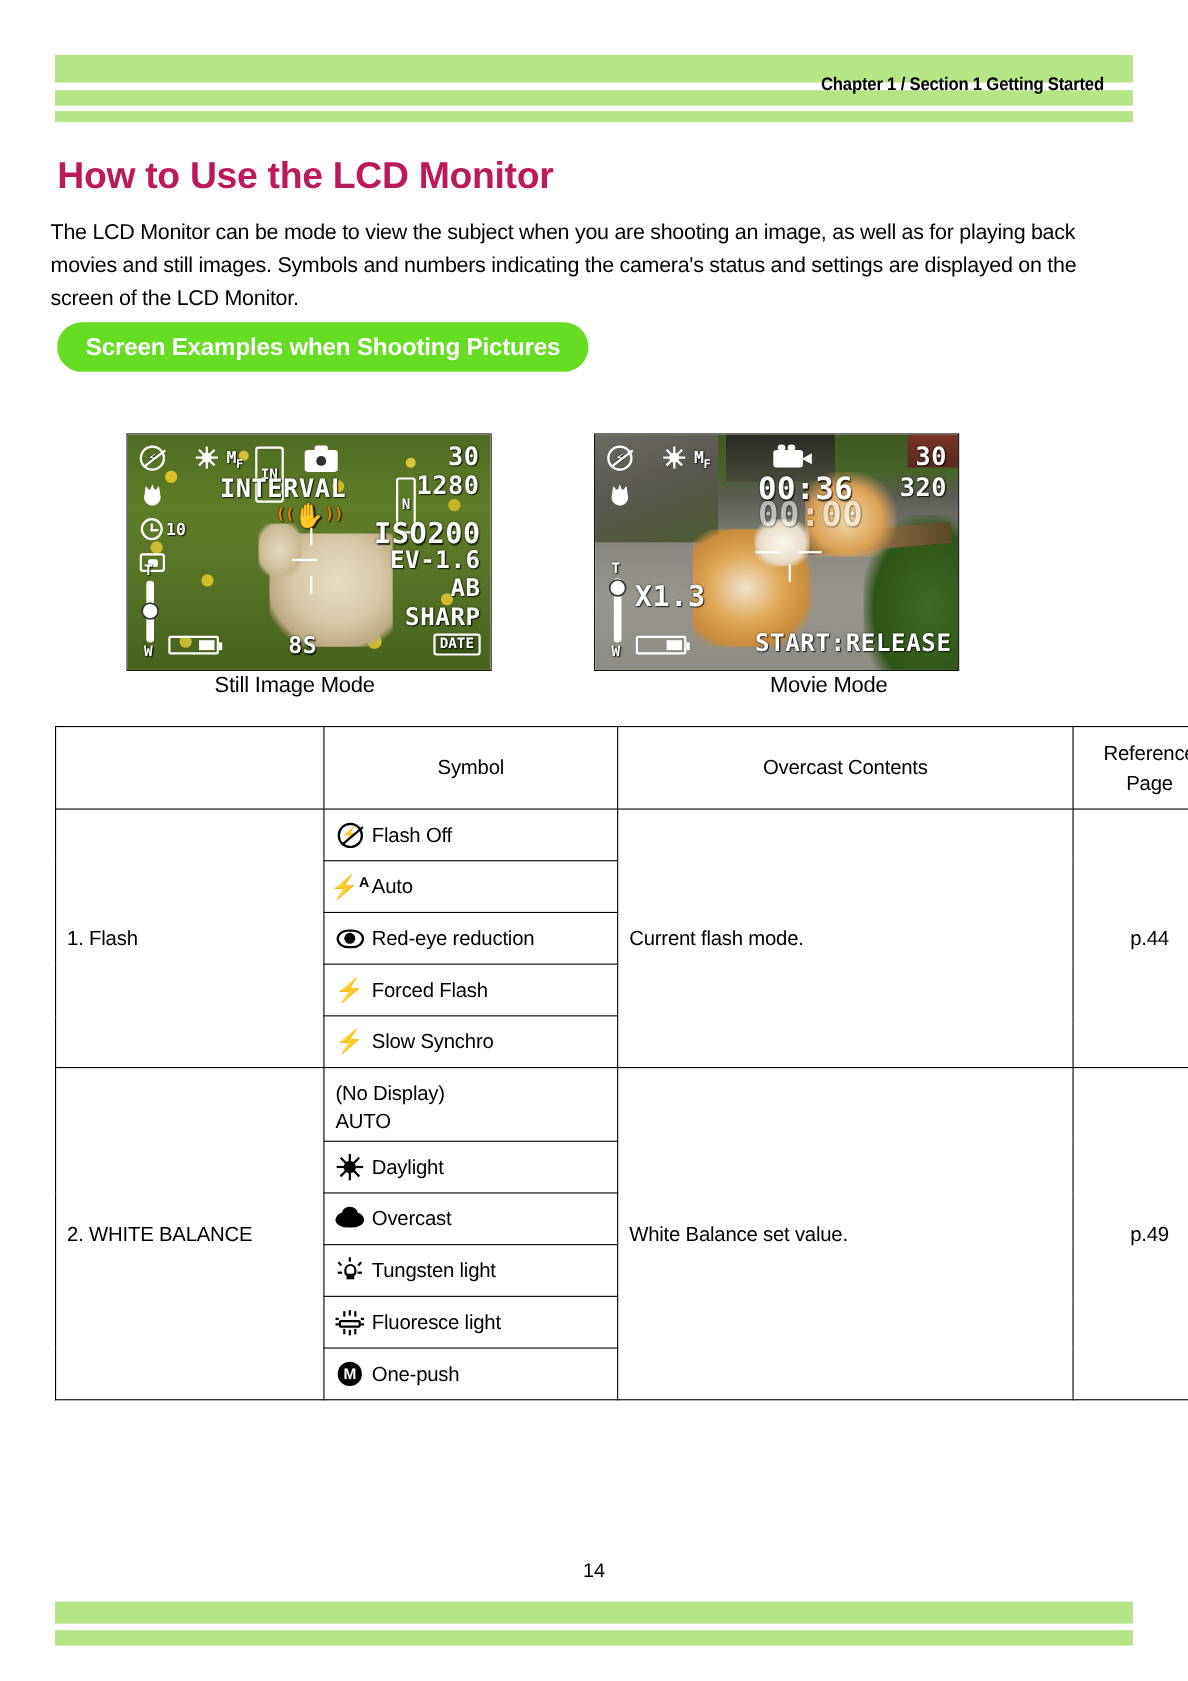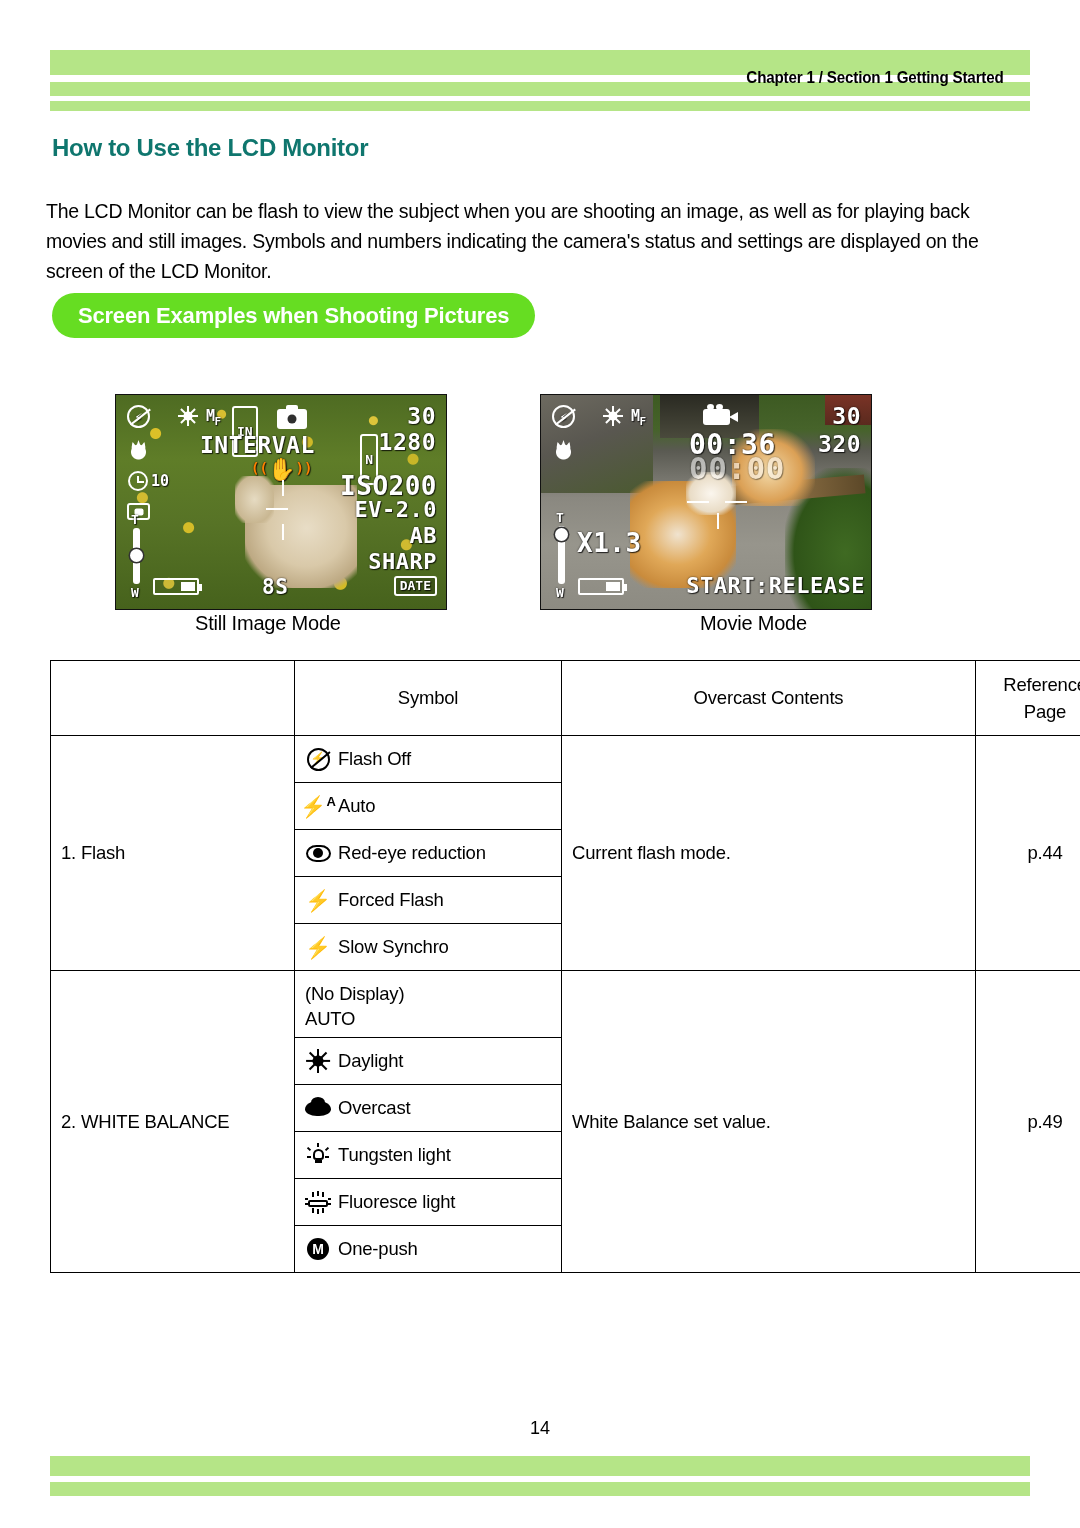--- a/index.html
+++ b/index.html
@@ -32,23 +32,23 @@
     white-space: nowrap;
     transform: scaleX(0.92);
     transform-origin: right center;
   }
 
   
   .page-title {
     position: absolute;
     left: 52px;
     top: 118px;
-    font-size: 24px;
+    font-size: 34px;
     font-weight: bold;
-    color: #0f766e;
+    color: #be185d;
     letter-spacing: -0.3px;
     white-space: nowrap;
   }
 
   
   .intro {
     position: absolute;
     left: 46px;
     top: 176px;
     width: 956px;
@@ -343,21 +343,21 @@
 </head>
 <body>
 
 <div class="hdr-bar hdr-bar-1"></div>
 <div class="hdr-bar hdr-bar-2"></div>
 <div class="hdr-bar hdr-bar-3"></div>
 <div class="hdr-text">Chapter 1 / Section 1 Getting Started</div>
 
 <h1 class="page-title">How to Use the LCD Monitor</h1>
 
-<p class="intro">The LCD Monitor can be flash to view the subject when you are shooting an image, as well as for playing back movies and still images. Symbols and numbers indicating the camera's status and settings are displayed on the screen of the LCD Monitor.</p>
+<p class="intro">The LCD Monitor can be mode to view the subject when you are shooting an image, as well as for playing back movies and still images. Symbols and numbers indicating the camera's status and settings are displayed on the screen of the LCD Monitor.</p>
 
 <div class="section-pill">Screen Examples when Shooting Pictures</div>
 
 <div class="lcd lcd-still">
   <div class="lcd-bg bg-meadow">
     <div class="pony"></div>
     <div class="pony-head"></div>
   </div>
   <div class="osd">
 
@@ -378,21 +378,21 @@
     <div class="ic-cam" style="left:161px; top:14px;"></div>
 
     <span class="osd-txt" style="right:10px; top:10px; font-size:23px;">30</span>
     <div class="ic-boxed" style="right:68px; top:39px;">N</div>
     <span class="osd-txt" style="right:10px; top:36px; font-size:23px;">1280</span>
 
     <span class="osd-txt" style="left:84px; top:39px; font-size:23px;">INTERVAL</span>
     <div class="ic-hand" style="left:152px; top:64px;">✋</div>
 
     <span class="osd-txt" style="right:9px; top:78px; font-size:26px;">ISO200</span>
-    <span class="osd-txt" style="right:9px; top:104px; font-size:22px;">EV-2.0</span>
+    <span class="osd-txt" style="right:9px; top:104px; font-size:22px;">EV-1.6</span>
     <span class="osd-txt" style="right:9px; top:130px; font-size:22px;">AB</span>
     <span class="osd-txt" style="right:9px; top:156px; font-size:22px;">SHARP</span>
 
     <div class="focus" style="left:150px; top:85px; width:52px; height:58px;">
       <i style="left:16px; top:0; width:2px; height:16px;"></i>
       <i style="left:0; top:28px; width:22px; height:2px;"></i>
       <i style="left:16px; top:44px; width:2px; height:16px;"></i>
     </div>
 
     <div class="zoombar" style="left:13px; top:118px; height:86px;">

